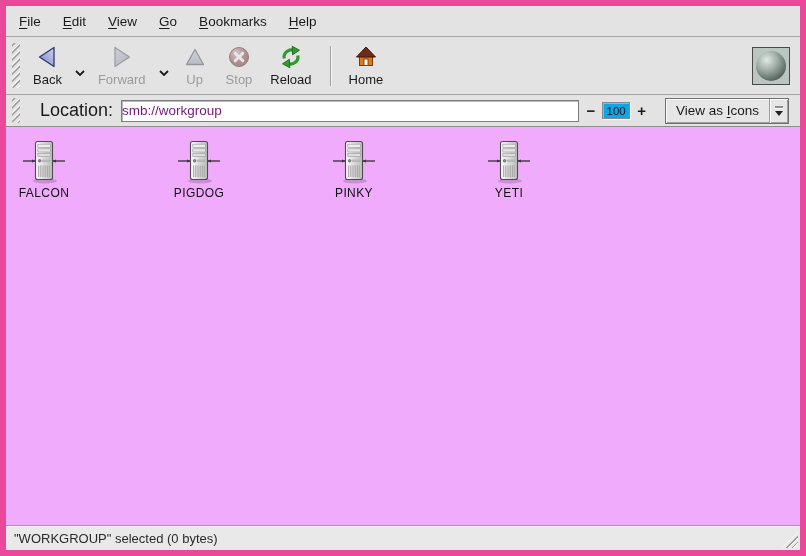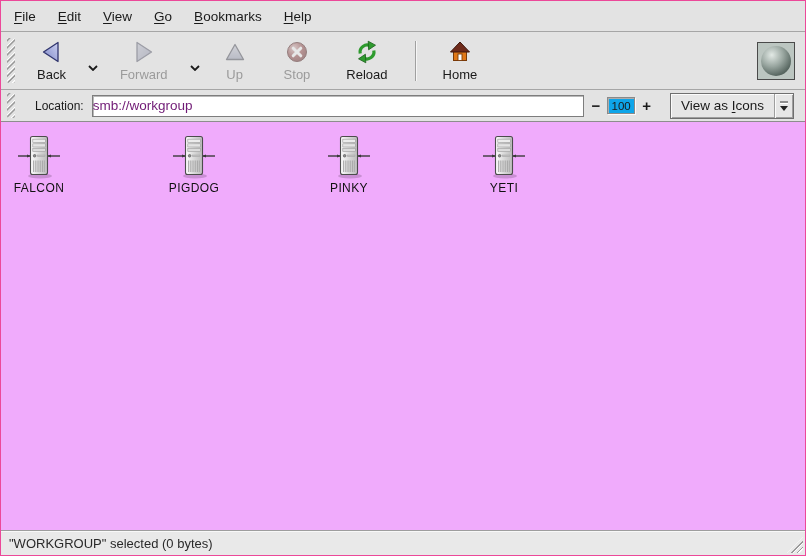--- a/index.html
+++ b/index.html
@@ -1,50 +1,50 @@
 <!DOCTYPE html>
 <html><head>
 <meta charset="utf-8">
 <style>
   html,body{margin:0;padding:0;background:#555;}
   .window{
     width:806px;height:556px;box-sizing:border-box;
-    border:1px solid #ec4899;background:#e3e3e3;
+    border:6px solid #ec4899;background:#e3e3e3;
     display:flex;flex-direction:column;
     font-family:"Liberation Sans","DejaVu Sans",sans-serif;
     color:#1a1a1a;overflow:hidden;position:relative;
   }
   
   .menubar{height:30px;flex:0 0 auto;display:flex;align-items:center;
     padding-left:2px;border-bottom:1px solid #a6a6a6;background:#e3e3e3;}
   .menu-item{padding:5px 11px;font-size:13.5px;cursor:default;}
   .menu-item u{text-decoration:underline;text-underline-offset:2px;}
   
   .toolbar{height:57px;flex:0 0 auto;display:flex;align-items:center;
     border-bottom:1px solid #a6a6a6;background:#e3e3e3;padding:0 6px 0 2px;}
   .grip{width:8px;height:78%;margin:0 4px;
     background:repeating-linear-gradient(135deg,#fdfdfd 0 1px,#9a9a9a 1.5px 2.5px,#e3e3e3 3px 5px);
     border-radius:2px;}
   .tbtn{display:flex;flex-direction:column;align-items:center;justify-content:flex-start;
-    padding:3px 7px;margin:0 10px;border:1px solid transparent;cursor:default;}
+    padding:3px 7px;margin:0 1px;border:1px solid transparent;cursor:default;}
   .tbtn .ticon{width:26px;height:26px;display:flex;align-items:center;justify-content:center;}
   .tbtn .tlabel{font-size:13px;margin-top:2px;white-space:nowrap;}
   .tbtn.disabled .tlabel{color:#9b9b9b;}
   .tbtn.disabled .ticon{opacity:.55;filter:saturate(.55) contrast(.85);}
   .drop-chevron{margin:0 2px;padding:14px 2px 0 2px;display:flex;align-items:center;}
   .tsep{width:1px;height:40px;background:#a0a0a0;margin:0 9px;box-shadow:1px 0 0 #f6f6f6;}
   .tspacer{flex:1;}
   .throbber{width:38px;height:38px;box-sizing:border-box;border:1px solid #4a4a4a;
     background:#bcc6c1;display:flex;align-items:center;justify-content:center;margin-right:4px;}
   .throbber .sphere{width:30px;height:30px;border-radius:50%;
     background:radial-gradient(circle at 36% 30%,#e2e9e5 0%,#9aa7a1 40%,#5b6a64 72%,#38433e 100%);}
   
   .locationbar{height:31px;flex:0 0 auto;display:flex;align-items:center;
     border-bottom:1px solid #8d8d8d;background:#e3e3e3;padding:0 5px 0 2px;}
-  .loc-label{font-size:12px;margin:0 8px 0 16px;}
+  .loc-label{font-size:18px;margin:0 8px 0 16px;}
   .loc-input{flex:1;height:22px;box-sizing:border-box;border:1px solid #7d7d7d;
     box-shadow:inset 1px 1px 0 #b9b9b9;background:#fff;font:13.5px "Liberation Sans",sans-serif;
     padding:0 0;outline:none;color:#701a75;}
   .zoom-btn{font-size:15px;font-weight:bold;padding:2px 5px;margin:0 2px;cursor:default;line-height:1;}
   .zoom-btn:first-of-type{margin-left:10px;}
   .zoom-level{width:28px;height:17px;box-sizing:border-box;border:1px solid #8a8a8a;
     box-shadow:inset 1px 1px 0 #adadad, 1px 1px 0 #fafafa;background:#0ea5e9;
     font-size:11.5px;display:flex;align-items:center;justify-content:center;}
   .viewas{margin-left:12px;margin-right:6px;height:26px;box-sizing:border-box;display:flex;align-items:stretch;
     border:1px solid #6f6f6f;background:#e6e6e6;

